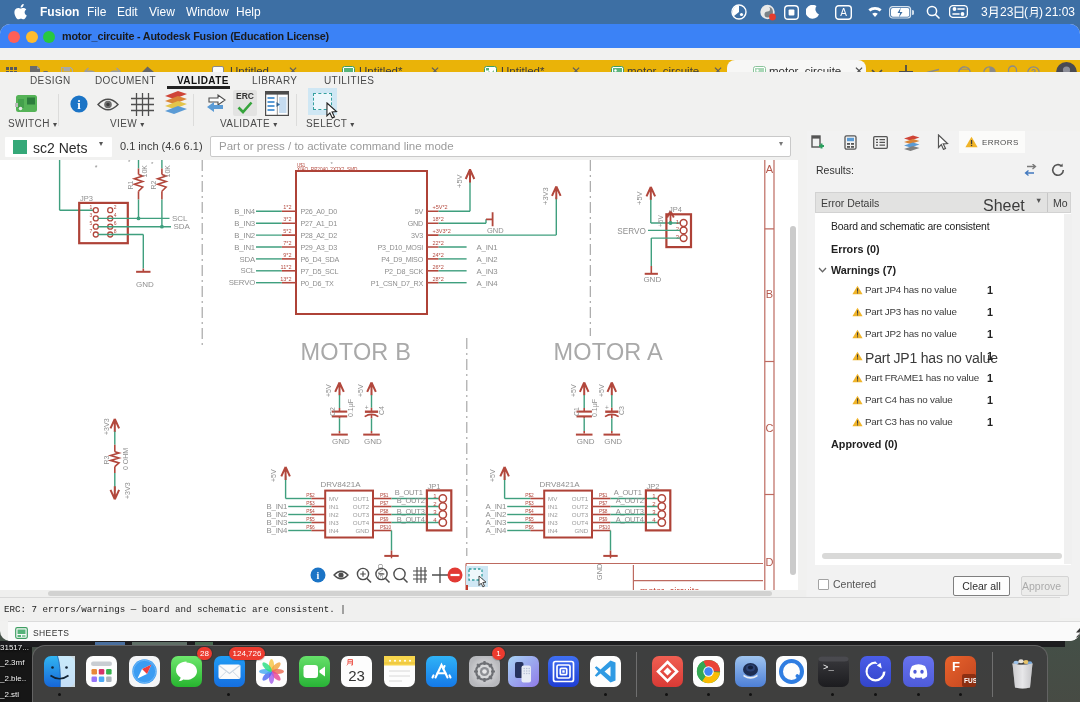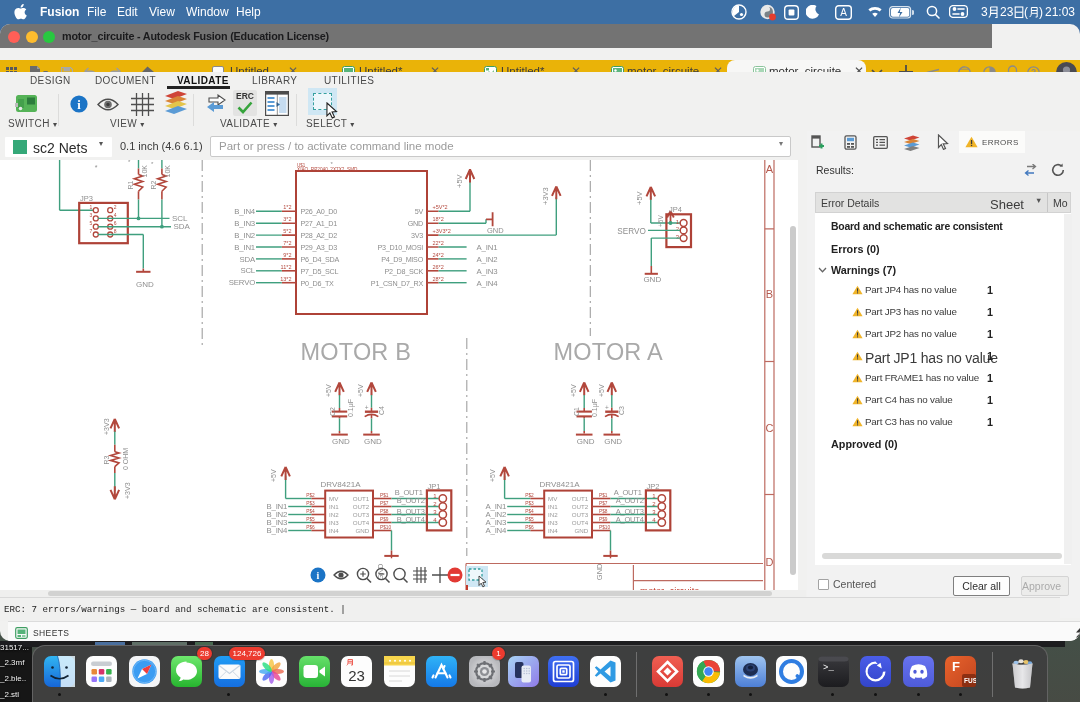--- a/index.html
+++ b/index.html
@@ -1,21 +1,21 @@
 <!DOCTYPE html>
 <html><head>
 <meta charset="utf-8">
 <style>
 * { margin:0; padding:0; box-sizing:border-box; }
 html,body { width:1080px; height:702px; overflow:hidden; }
 body { font-family:"Liberation Sans", sans-serif; background:linear-gradient(180deg,#3e72a7 0%,#41699a 8%,#3a5f52 60%,#474b44 100%); position:relative; }
 #menubar { position:absolute; top:0; left:0; width:1080px; height:24px; background:#3d6fa4; }
 .mtxt { position:absolute; color:#fff; font-size:12px; top:5px; }
 #window { position:absolute; top:24px; left:0; width:1080px; height:617px; background:#f1f1f0; border-radius:10px; overflow:hidden; }
-#titlebar { position:absolute; top:0; left:0; width:992px; height:24px; background:#737373; }
+#titlebar { position:absolute; top:0; left:0; width:1080px; height:24px; background:#3b82f6; }
 .tl { position:absolute; top:6.5px; width:12px; height:12px; border-radius:50%; }
 #titletxt { position:absolute; top:6px; left:62px; font-size:10.8px; letter-spacing:-0.2px; font-weight:bold; color:#1b1b1d; }
 #tabbar { position:absolute; top:36px; left:0; width:1080px; height:36px; background:#eab308; }
 #ribbon { position:absolute; top:48px; left:0; width:1080px; height:85px; background:#f1f1f0; }
 .rtab { position:absolute; top:3px; font-size:10px; color:#4a4a4a; letter-spacing:0.4px; }
 #cmdrow { position:absolute; top:109px; left:0; width:806px; height:27px; background:#f1f1f0; }
 #canvas { position:absolute; top:136px; left:0; width:798px; height:430px; background:#fff; overflow:hidden; }
 #cstrip { position:absolute; top:566px; left:0; width:806px; height:7px; background:#efefee; }
 #panel { position:absolute; top:107px; left:807px; width:273px; height:487px; background:#f2f2f2; }
 #ercbar { position:absolute; top:573px; left:0; width:1060px; height:24px; background:#f0f0ef; border-top:1px solid #d9d9d9; }
@@ -719,26 +719,26 @@
     <svg style="position:absolute;left:216px;top:33px" width="15" height="12" viewBox="0 0 15 12">
         <path d="M4 2.5 h8 M9.5 0 l3 2.5 -3 2.5" fill="none" stroke="#7a7a7a" stroke-width="1.3"></path>
         <path d="M11 9 h-8 M5.5 6.5 l-3 2.5 3 2.5" fill="none" stroke="#4178be" stroke-width="1.3"></path>
       </svg>
     <svg style="position:absolute;left:244px;top:31.5px" width="14" height="14" viewBox="0 0 14 14">
         <path d="M12.3 7 a5.3 5.3 0 1 1 -1.8 -4" fill="none" stroke="#555" stroke-width="1.6"></path>
         <path d="M11.5 0.5 l0.3 3.3 -3.3 -0.4z" fill="#555"></path>
       </svg>
     <div style="position:absolute;left:8px;top:61px;width:256px;height:21px;background:#e2e2e1;border:1px solid #d2d2d2"></div>
     <div style="position:absolute;left:14px;top:66px;font-size:10.5px;color:#3c3c3c">Error Details</div>
-    <div style="position:absolute;left:183px;top:66px;font-size:13px;color:#3c3c3c">Sheet</div>
+    <div style="position:absolute;left:176px;top:66px;font-size:16px;color:#3c3c3c">Sheet</div>
     <div style="position:absolute;left:228px;top:65px;font-size:7.5px;color:#555">▼</div>
     <div style="position:absolute;left:240px;top:62px;width:1px;height:19px;background:#c6c6c6"></div>
     <div style="position:absolute;left:246px;top:66px;font-size:10.5px;color:#3c3c3c">Mo</div>
     <div style="position:absolute;left:8px;top:82px;width:256px;height:352px;background:#fff"></div>
-    <div style="position:absolute;left:24px;top:89.5px;font-size:10.4px;letter-spacing:-0.2px;font-weight:bold;color:#222">Board and schematic are consistent</div>
+    <div style="position:absolute;left:24px;top:89.5px;font-size:10.4px;letter-spacing:-0.2px;font-weight:normal;color:#222">Board and schematic are consistent</div>
     <div style="position:absolute;left:24px;top:111.5px;font-size:10.8px;font-weight:bold;color:#222">Errors (0)</div>
     <svg style="position:absolute;left:11px;top:136px" width="9" height="6" viewBox="0 0 9 6">
         <path d="M1 1 L4.5 4.7 L8 1" fill="none" stroke="#666" stroke-width="1.3"></path>
       </svg>
     <div style="position:absolute;left:24px;top:132.5px;font-size:10.8px;font-weight:bold;color:#222">Warnings (7)</div>
     <div style="position:absolute;left:257px;top:83px;width:8px;height:350px;background:#f0f0f0"></div>
     <svg style="position:absolute;left:45px;top:154.0px" width="11" height="10" viewBox="0 0 13 12">
         <path d="M6.5 0.8 L12.6 11.2 H0.4z" fill="#f0b429"></path>
         <rect x="5.9" y="4" width="1.3" height="4" fill="#3c3c3c"></rect>
         <rect x="5.9" y="8.8" width="1.3" height="1.3" fill="#3c3c3c"></rect>

